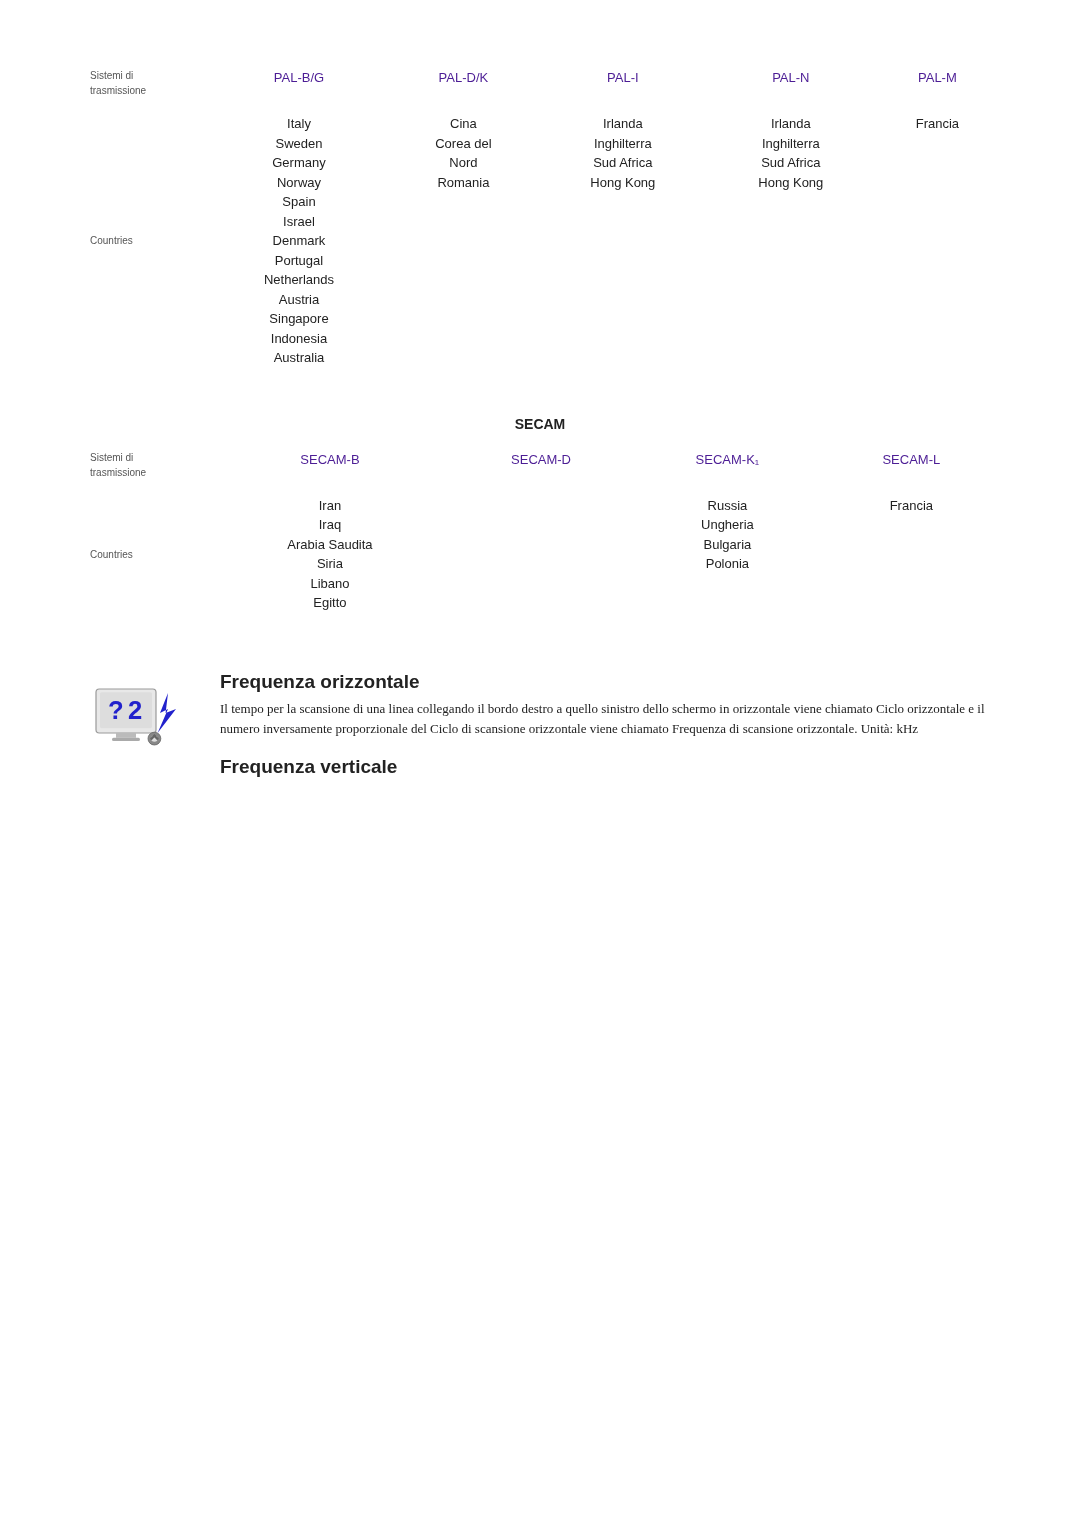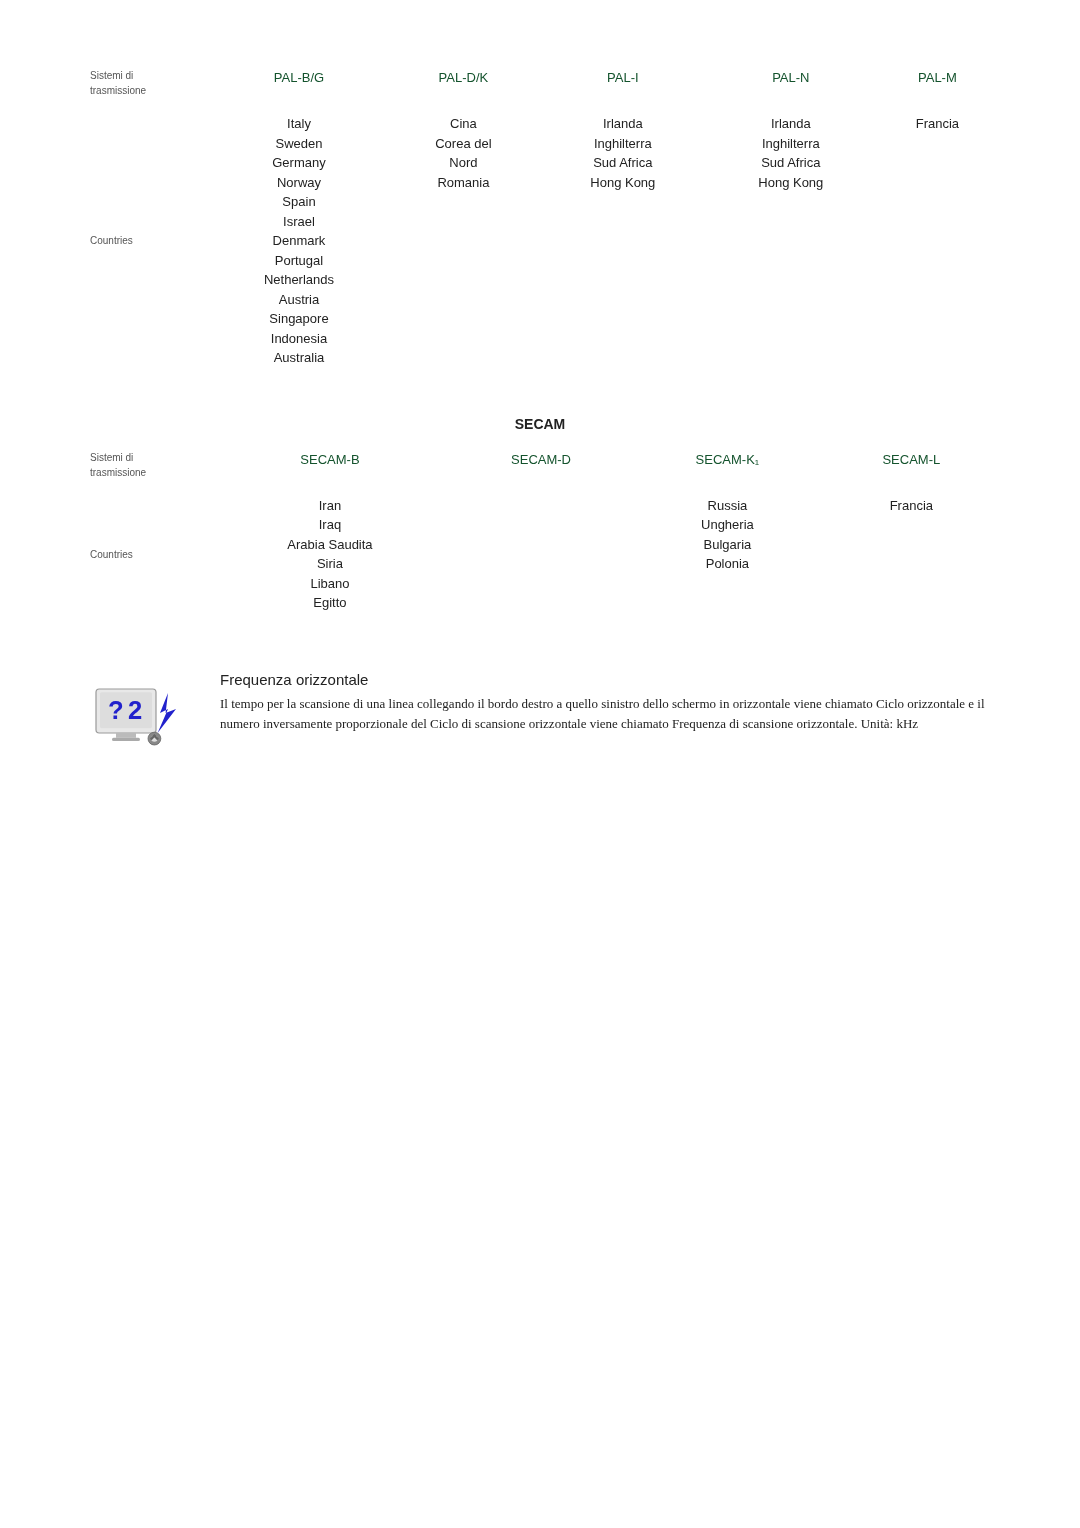--- a/index.html
+++ b/index.html
@@ -41,21 +41,21 @@
       text-align: left;
       font-size: 10px;
       color: #555;
       white-space: nowrap;
       vertical-align: middle;
       width: 130px;
     }
 
     .col-header {
       font-size: 13px;
-      color: #14532d;
+      color: #4c1d95;
     }
 
     .info-section {
       display: flex;
       flex-direction: row;
       margin-top: 50px;
       gap: 20px;
     }
 
     .info-icon {
@@ -70,22 +70,22 @@
     .info-icon svg {
       width: 100px;
       height: 80px;
     }
 
     .info-text {
       flex: 1;
     }
 
     .info-heading {
-      font-weight: normal;
-      font-size: 15px;
+      font-weight: bold;
+      font-size: 19px;
       margin-bottom: 6px;
       margin-top: 16px;
     }
 
     .info-heading:first-child {
       margin-top: 0;
     }
 
     .info-paragraph {
       font-size: 13px;
@@ -196,14 +196,15 @@
       <circle cx="78" cy="72" r="4" fill="#ddd"></circle>
       <rect x="74" y="68" width="8" height="3" rx="1" fill="#666" transform="rotate(45 78 72)"></rect>
       <rect x="74" y="68" width="8" height="3" rx="1" fill="#666" transform="rotate(-45 78 72)"></rect>
     </svg>
   </div>
 
   <div class="info-text">
     <div class="info-heading">Frequenza orizzontale</div>
     <p class="info-paragraph">Il tempo per la scansione di una linea collegando il bordo destro a quello sinistro dello schermo in orizzontale viene chiamato Ciclo orizzontale e il numero inversamente proporzionale del Ciclo di scansione orizzontale viene chiamato Frequenza di scansione orizzontale. Unità: kHz</p>
 
+    <div class="info-heading">Frequenza verticale</div>
   </div>
 </div>
 
 </body></html>

